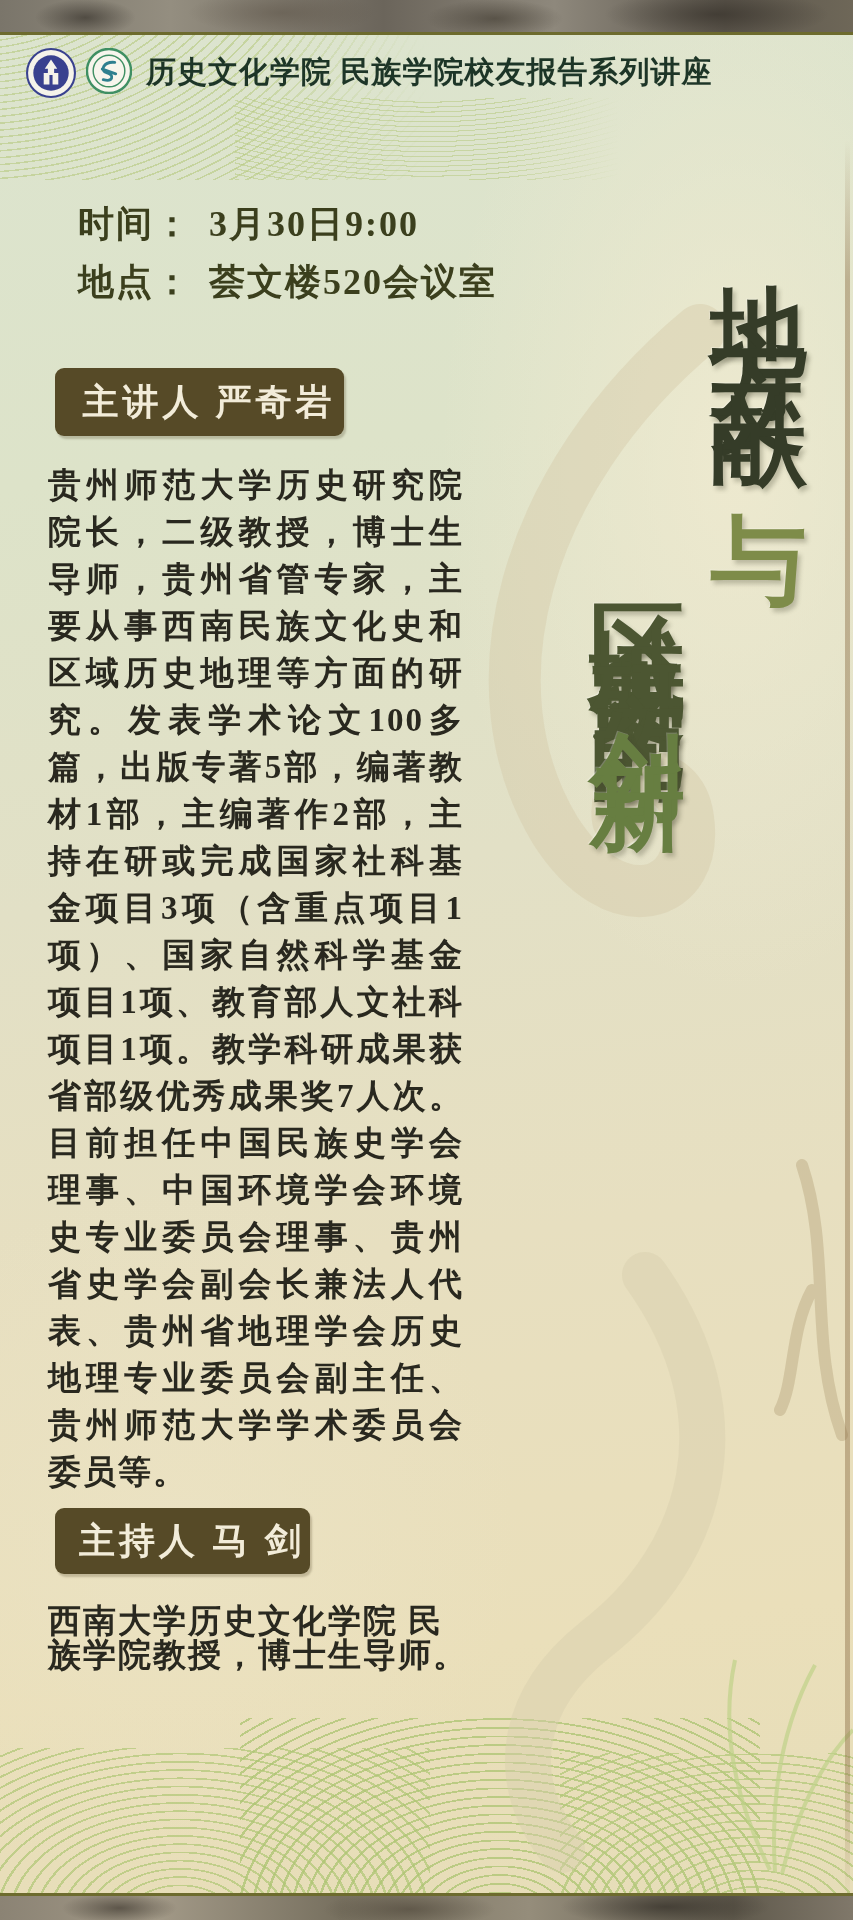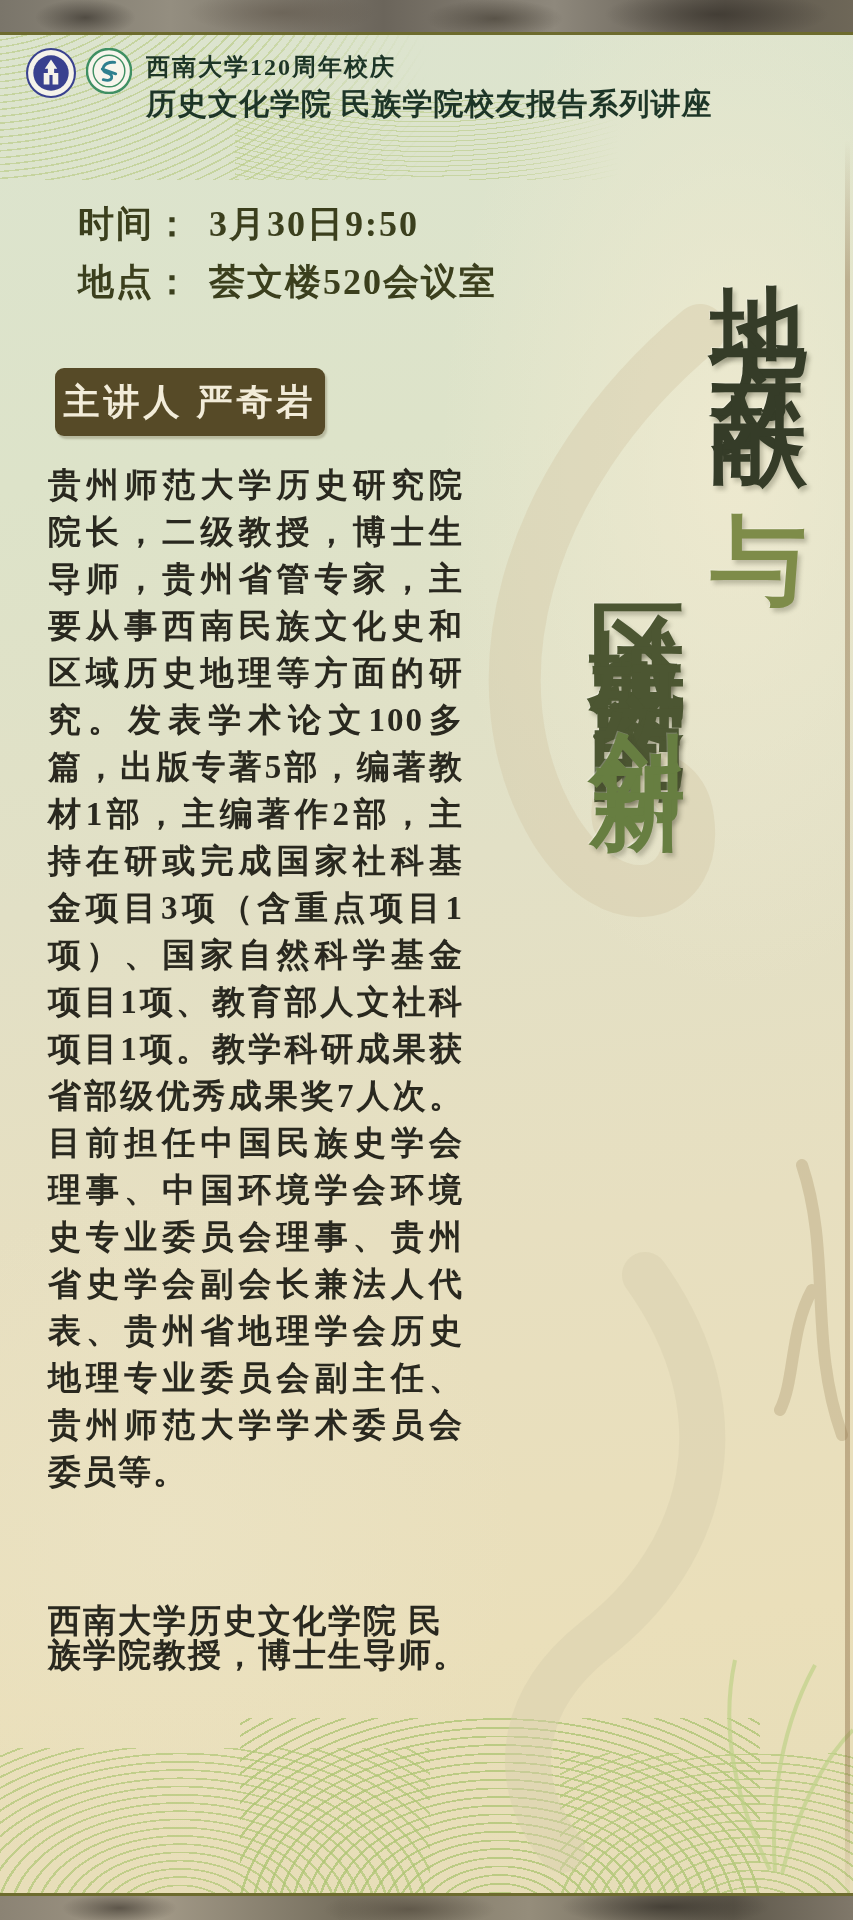--- a/index.html
+++ b/index.html
@@ -59,21 +59,21 @@
     font-weight:bold;white-space:pre;
     text-shadow:3px 4px 4px rgba(70,70,45,.28), -1px -1px 0 rgba(255,255,255,.25);}
   .title-right{left:694px;top:206px;font-size:96px;letter-spacing:37px;color:#353c28;}
   .title-right .accent{color:#7e8c49;margin-top:80px;}
   .title-left{left:573px;top:528px;font-size:96px;letter-spacing:21px;color:#4c5632;}
   .title-left .accent{color:#677e41;}
   
   .badge{position:absolute;left:55px;background:#564a27;color:#f2ecd9;
     display:flex;align-items:center;justify-content:center;
     font-weight:bold;font-size:36px;letter-spacing:4px;border-radius:9px;
-    box-shadow:2px 3px 2px rgba(70,60,30,.25);white-space:pre;}
+    box-shadow:2px 3px 2px rgba(70,60,30,.25);white-space:pre;padding-left:19px;}
   .badge-speaker{top:368px;width:270px;height:68px;}
   .badge-host{top:1508px;width:236px;height:66px;}
   
   .bio{position:absolute;left:48px;color:#29281f;font-weight:bold;font-size:33px;
     letter-spacing:2px;text-align:justify;white-space:pre-wrap;}
   .bio-speaker{top:462px;width:416px;line-height:47px;}
   .bio-host{top:1604px;width:424px;line-height:34px;text-align:left;}
   .edge-line{position:absolute;left:845px;top:140px;width:5px;height:1760px;
     background:linear-gradient(to bottom,rgba(140,110,70,0),rgba(140,110,70,.45) 8%,rgba(140,110,70,.45) 92%,rgba(140,110,70,0));}
 </style>
@@ -106,35 +106,37 @@
       <circle cx="24" cy="24" r="23" fill="#f5f3ea" stroke="#39418f" stroke-width="2"></circle>
       <circle cx="24" cy="24" r="17" fill="#39418f"></circle>
       <path d="M24 11 L30 20 H27 V24 H31 V35 H17 V24 H21 V20 H18 Z M22.5 26 H25.5 V35 H22.5 Z" fill="#f5f3ea" fill-rule="evenodd"></path>
     </svg>
     <svg class="logo" width="46" height="46" viewBox="0 0 48 48">
       <circle cx="24" cy="24" r="23" fill="#f7f5ec" stroke="#3f8f63" stroke-width="2.5"></circle>
       <circle cx="24" cy="24" r="16.5" fill="none" stroke="#3f8f63" stroke-width="1.5"></circle>
       <path d="M30 15 C18 14, 14 24, 22 26 C30 28, 28 36, 18 33 M17 22 L31 27" fill="none" stroke="#2e7f8f" stroke-width="3" stroke-linecap="round"></path>
     </svg>
     <div class="header-text">
-      <div class="header-line1">西南大学120周年校庆</div>
       <div class="header-line2">历史文化学院 民族学院校友报告系列讲座</div>
     </div>
   </div>
 
   <div class="inforow row-time">
-    <span class="lbl">时间：</span><span>3月30日9:50</span>
+    <span class="lbl">时间：</span><span>3月30日9:00</span>
   </div>
   <div class="inforow row-place">
     <span class="lbl">地点：</span><span>荟文楼520会议室</span>
   </div>
 
   <div class="title-col title-right"><span>地方文献</span><span class="accent">与</span></div>
   <div class="title-col title-left"><span>区域史研究的</span><span class="accent">创新</span></div>
 
   <div class="badge badge-speaker">
     <span>主讲人 严奇岩</span>
   </div>
   <div class="bio bio-speaker">贵州师范大学历史研究院院长，二级教授，博士生导师，贵州省管专家，主要从事西南民族文化史和区域历史地理等方面的研究。发表学术论文100多篇，出版专著5部，编著教材1部，主编著作2部，主持在研或完成国家社科基金项目3项（含重点项目1项）、国家自然科学基金项目1项、教育部人文社科项目1项。教学科研成果获省部级优秀成果奖7人次。目前担任中国民族史学会理事、中国环境学会环境史专业委员会理事、贵州省史学会副会长兼法人代表、贵州省地理学会历史地理专业委员会副主任、贵州师范大学学术委员会委员等。</div>
 
+  <div class="badge badge-host">
+    <span>主持人 马 剑</span>
+  </div>
   <div class="bio bio-host">西南大学历史文化学院 民族学院教授，博士生导师。</div>
 
 </div>
 
 </body></html>

